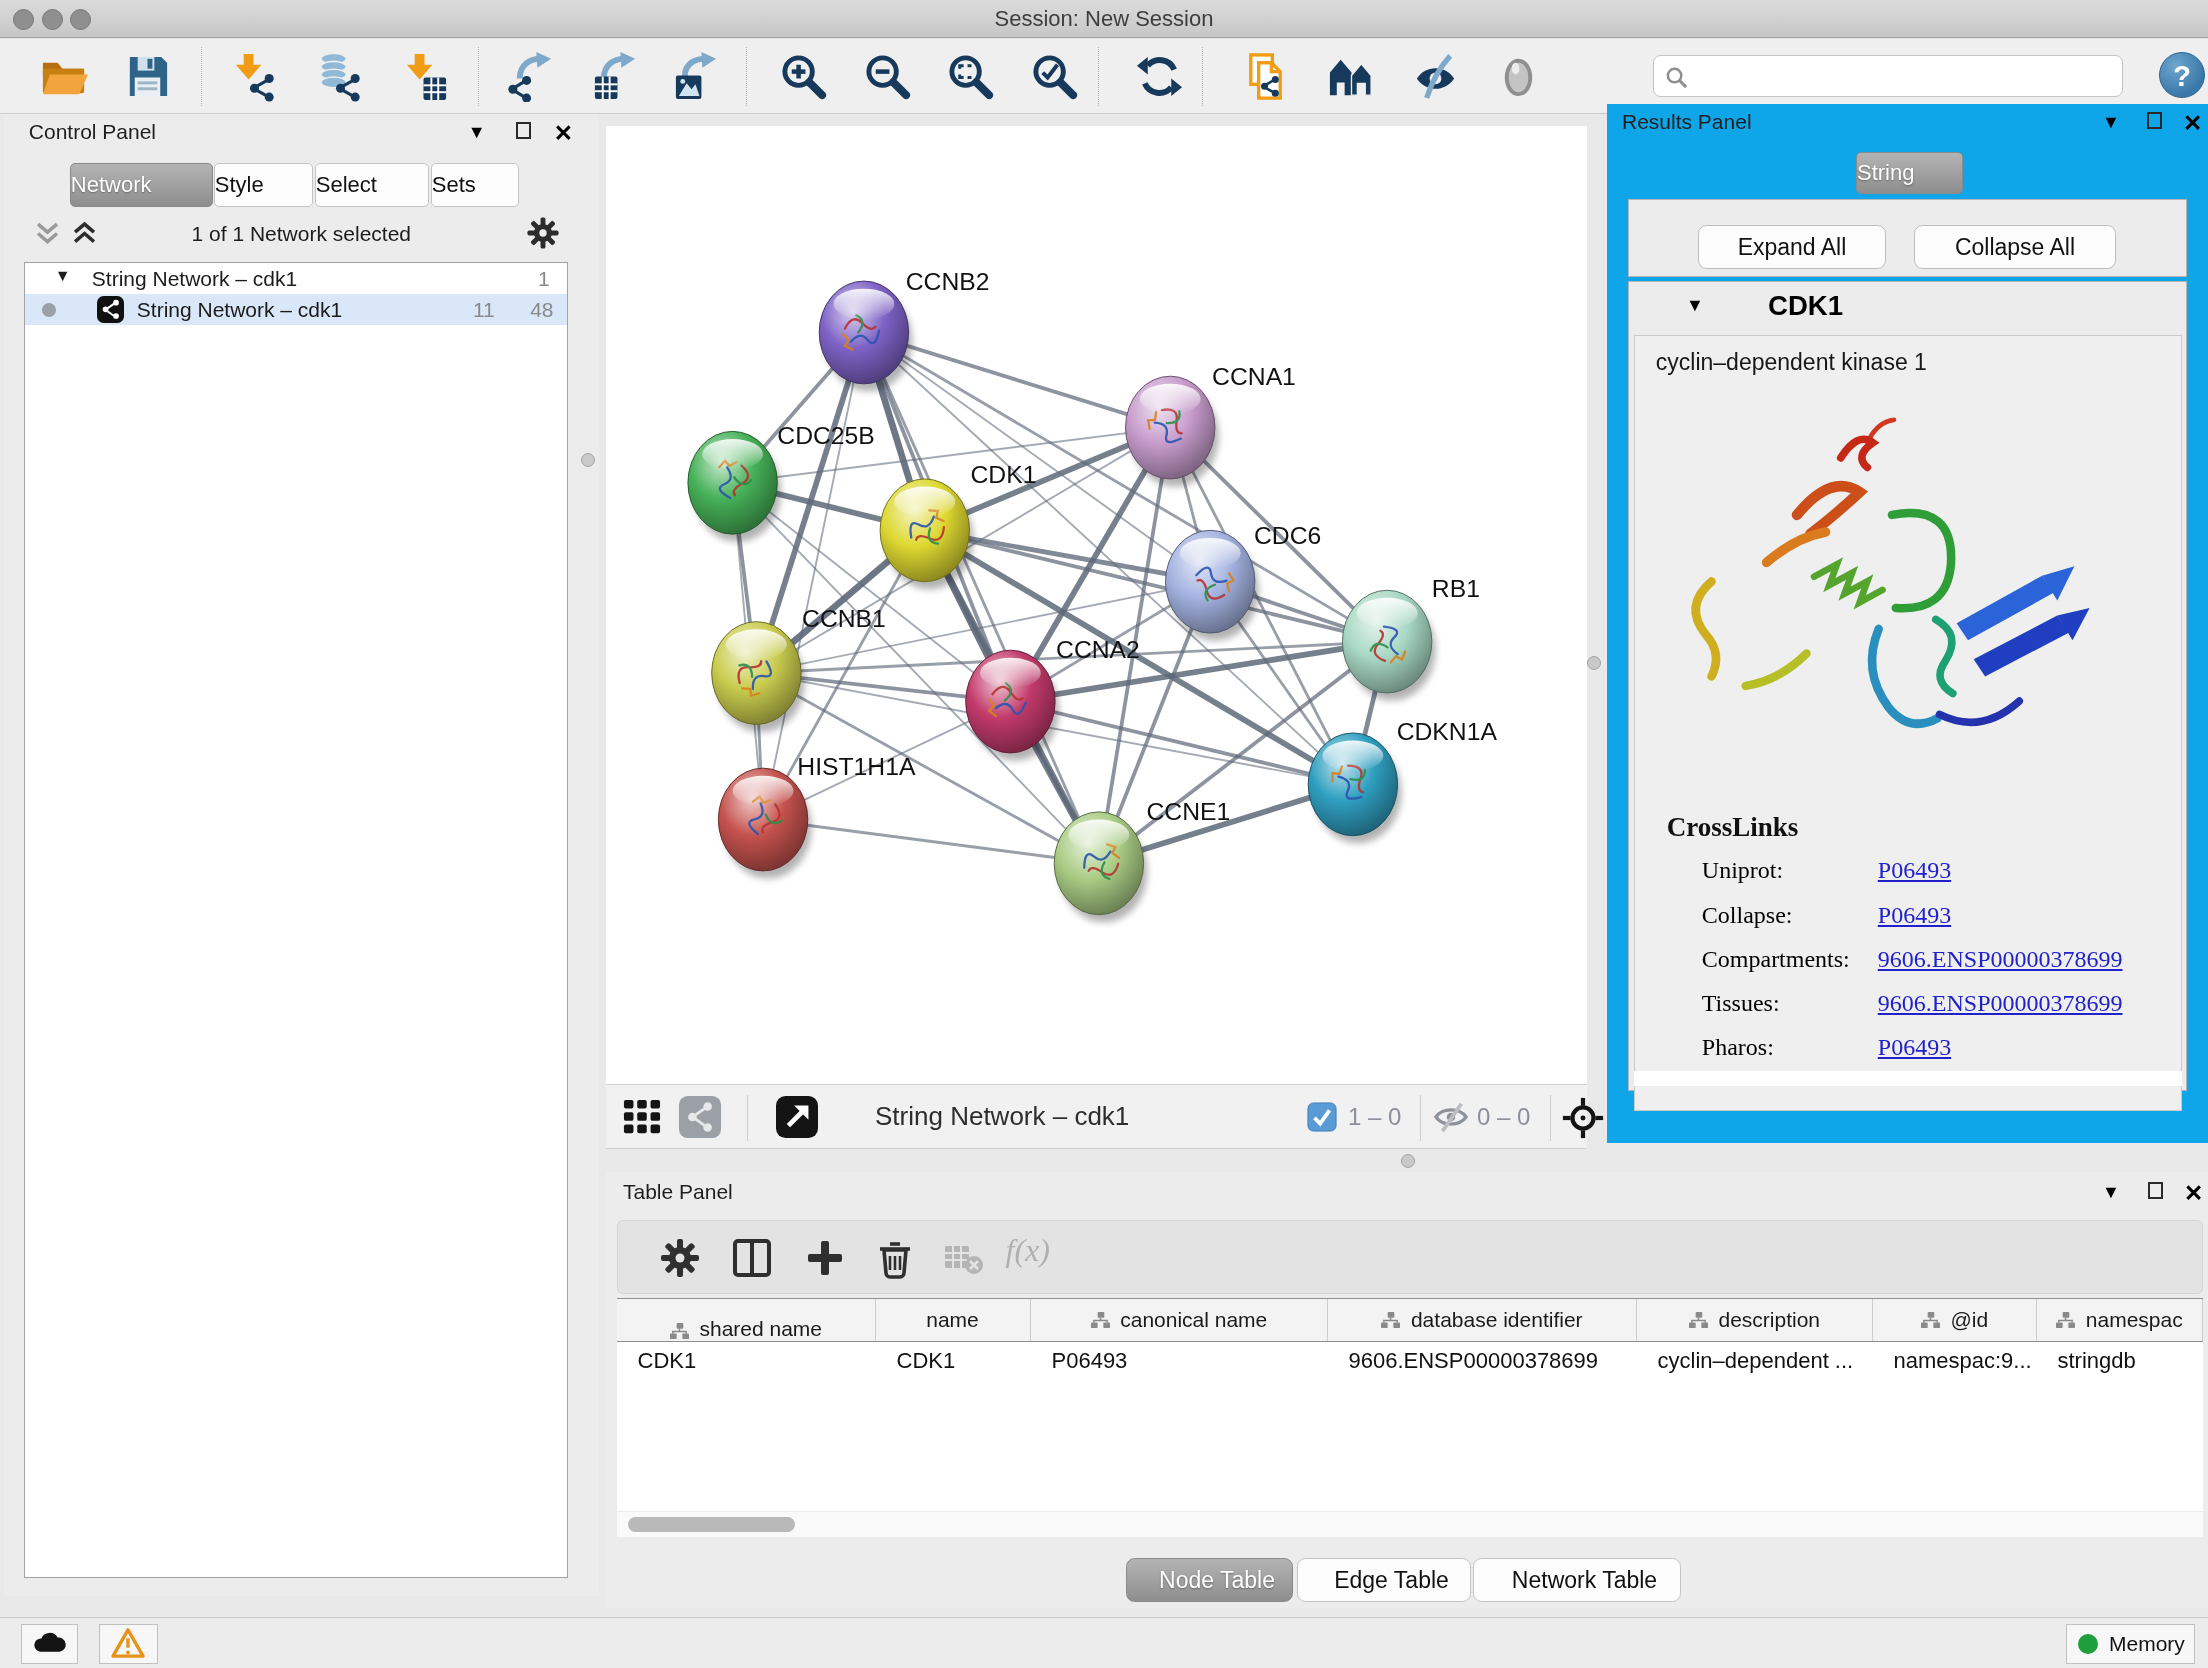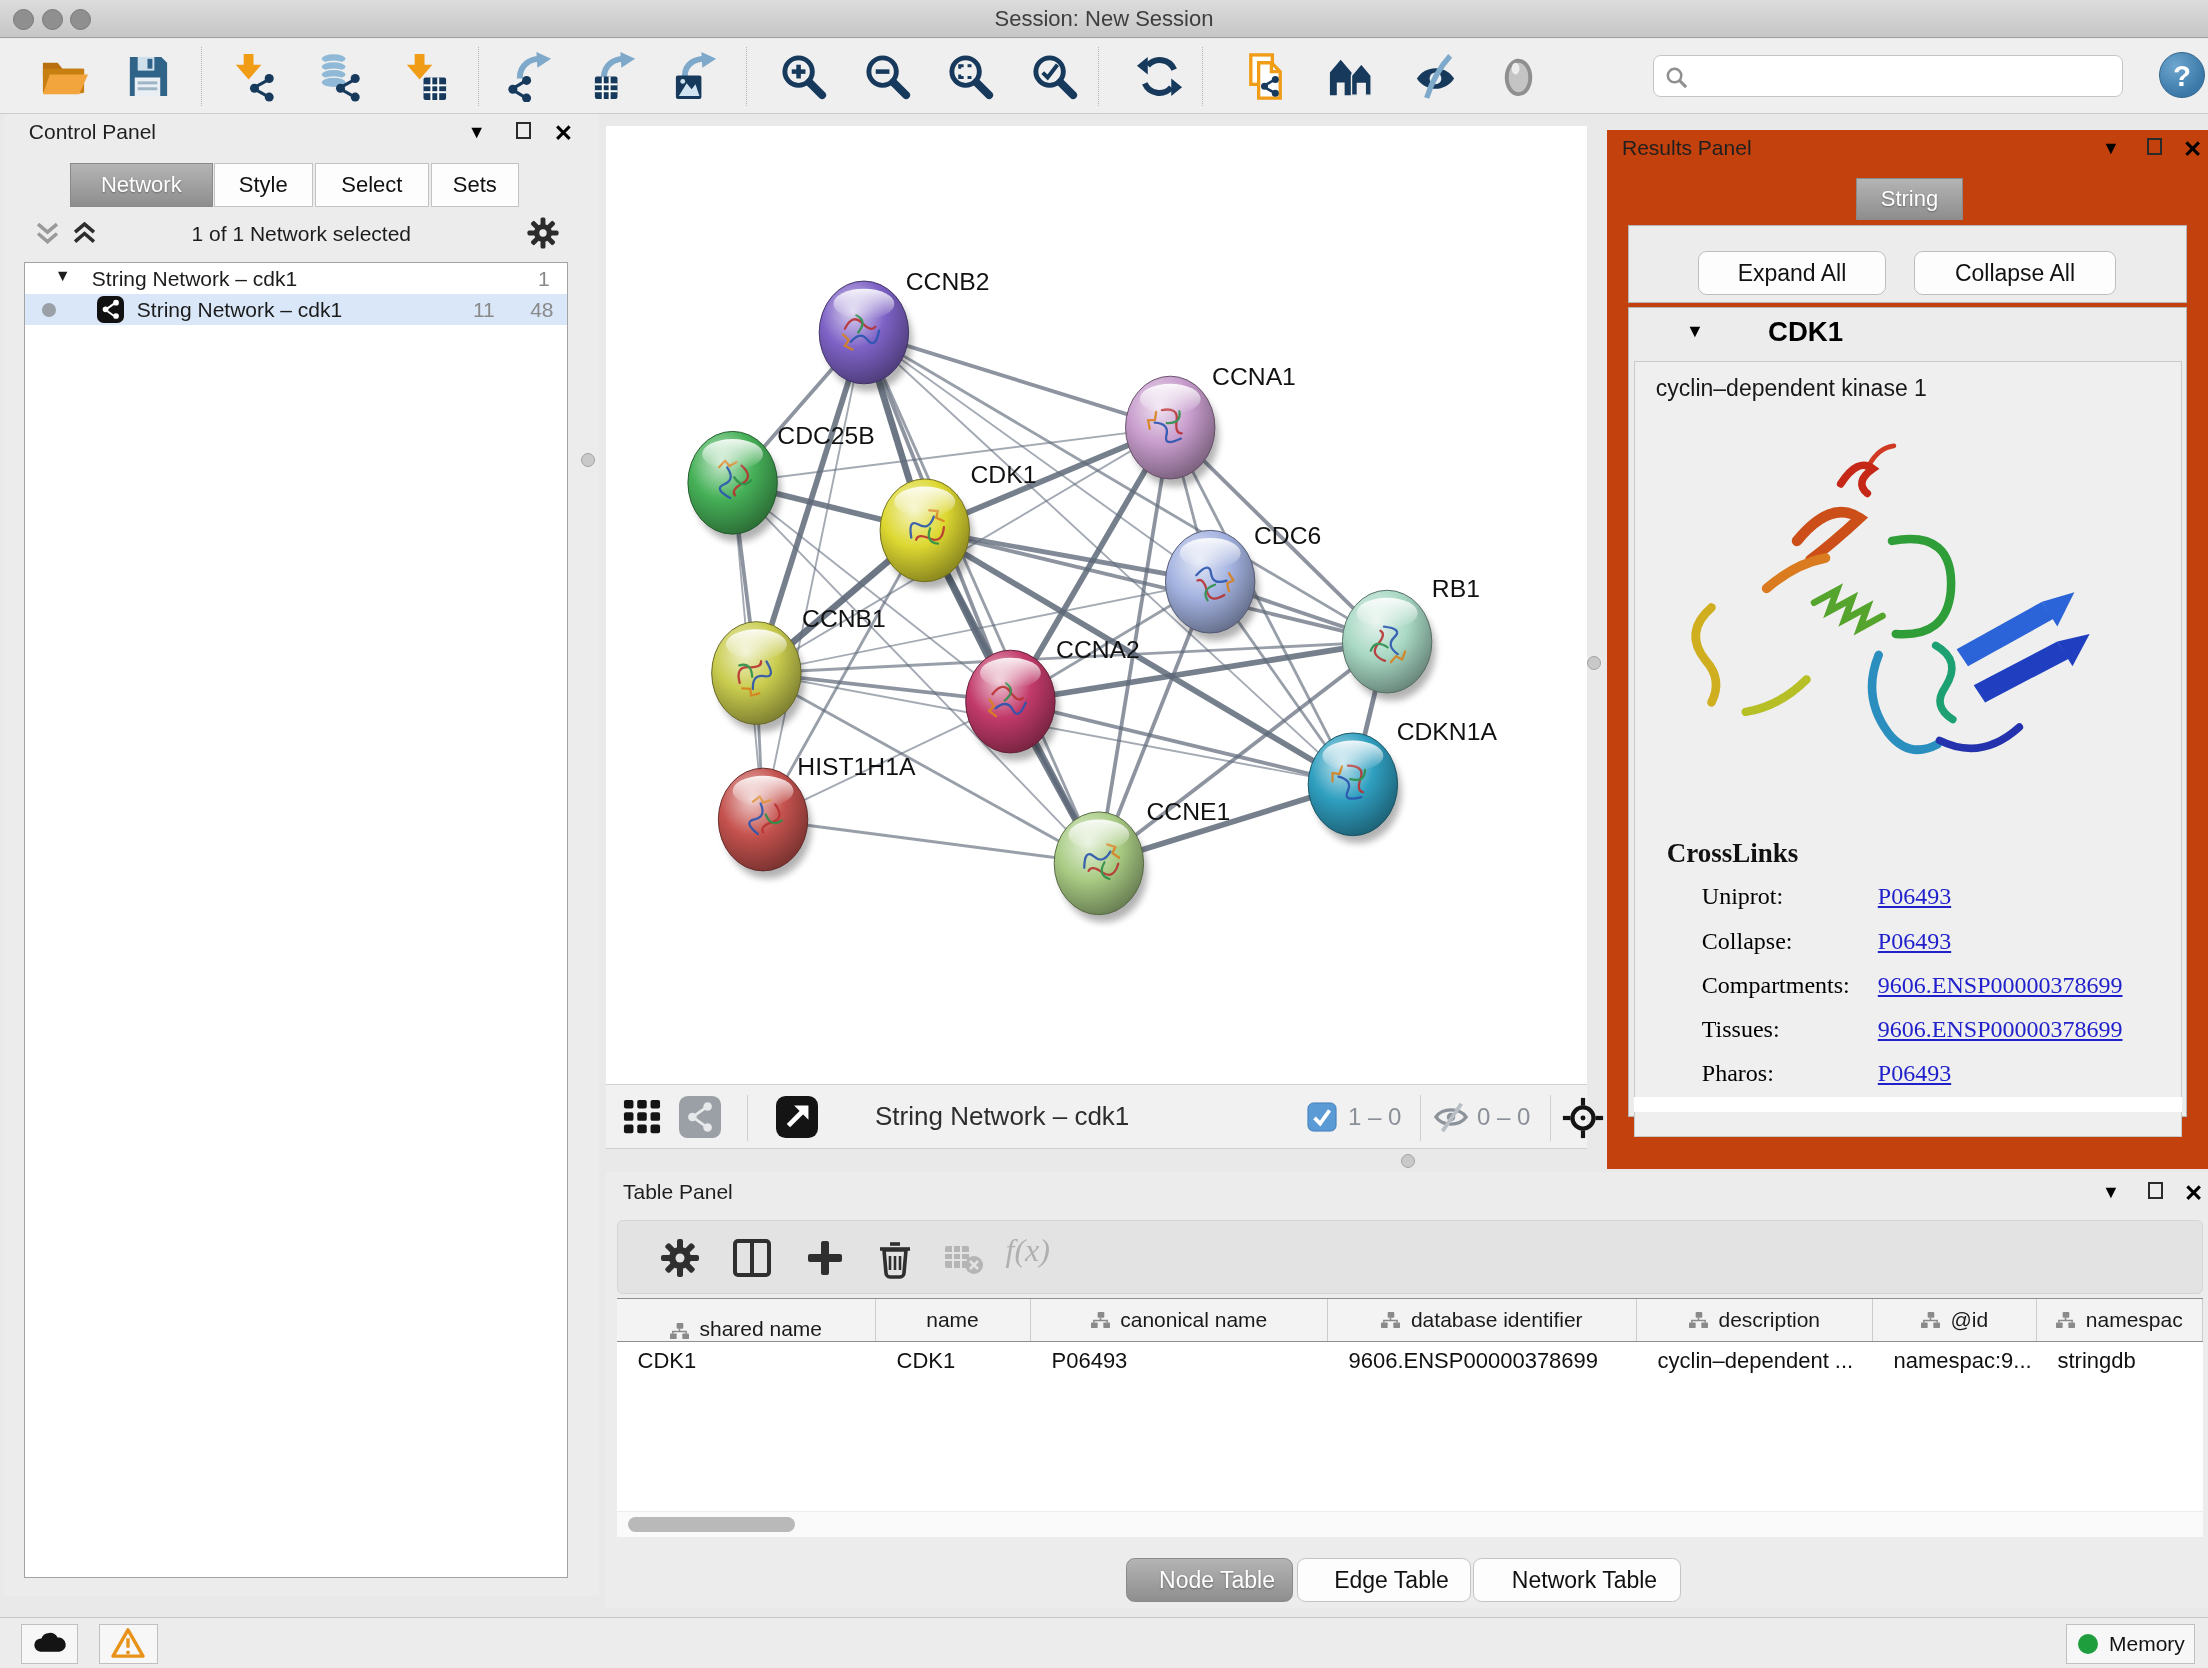--- a/index.html
+++ b/index.html
@@ -29,41 +29,41 @@
     background:radial-gradient(circle at 35% 30%, #6ea6cf, #3a78a8 70%);
     color:#fff; font-size:29.5px; font-weight:bold; text-align:center; line-height:46px;
     border:1px solid #2f648c; }
 
   
   .phead-title { font-size:21px; color:#1f1f1f; }
   .sq { display:inline-block; width:15px; height:17px; border:2.4px solid #2a2a2a; }
 
   
   .cpanel { position:absolute; left:3.8px; top:114px; width:595px; height:1482px; background:#ececec; }
-  .tab { position:absolute; height:44px; border:1px solid #c3c3c3; border-radius:0;
-    background:#fdfdfd; color:#111; font-size:22px; text-align:center; line-height:42px; }
+  .tab { position:absolute; height:44px; border:1px solid #c3c3c3; border-radius:5px;
+    background:#fdfdfd; color:#111; font-size:22px; text-align:left; line-height:42px; }
   .tab.active { background:linear-gradient(#b4b4b4,#8e8e8e); color:#fff; border-color:#8a8a8a;
     text-shadow:0 1px 1.9px rgba(0,0,0,.35); }
   .netlist { position:absolute; left:20px; top:148px; width:544px; height:1316px;
     background:#fff; border:1px solid #a3a3a3; }
   .nrow { position:relative; width:100%; height:31px; font-size:21px; color:#1c1c1c; }
   .nrow .cnt { position:absolute; color:#8a8a8a; }
   .nrow2 { background:#d9e7f8; }
   .shareic { position:absolute; width:27.6px; height:27.6px; background:#111; border-radius:6.7px; }
 
   
   .canvas { position:absolute; left:606px; top:126px; width:981px; height:958px; background:#fff; }
   .cv-toolbar { position:absolute; left:606px; top:1084px; width:981px; height:65px;
     background:#f1f1f1; border-top:1px solid #cfcfcf; border-bottom:1px solid #cfcfcf; }
   .cvsep { position:absolute; top:9.5px; height:46px; border-left:1px solid #cfcfcf; }
   .cv-title { position:absolute; left:269px; top:16px; font-size:26px; color:#2d2d2d; }
   .cv-cnt { position:absolute; top:18px; font-size:24px; color:#8a8f98; }
 
   
-  .rpanel { position:absolute; left:1607px; top:130px; width:601px; height:1039px; background:#c2410c; }
+  .rpanel { position:absolute; left:1607px; top:104px; width:601px; height:1039px; background:#0ea5e9; }
   .rbox1 { position:absolute; left:21px; top:95px; width:559px; height:78px;
     border:1px solid #b5b5b5; background:#ececec; }
   .rbtn { position:absolute; top:25px; height:44px; background:#fdfdfd; border:1px solid #bdbdbd;
     border-radius:8.6px; font-size:23px; color:#111; text-align:center; line-height:42px; }
   .rcard { position:absolute; left:21px; top:177px; width:559px; height:810px;
     border:1px solid #b5b5b5; background:#ececec; }
   .rinner { position:absolute; left:4.8px; top:53px; width:548px; height:776px;
     border:1px solid #c9c9c9; background:#eeefee;text-align:center; }
   .serif { font-family:"Liberation Serif", serif; }
   .xl-link { color:#2121cc; text-decoration:underline; }

